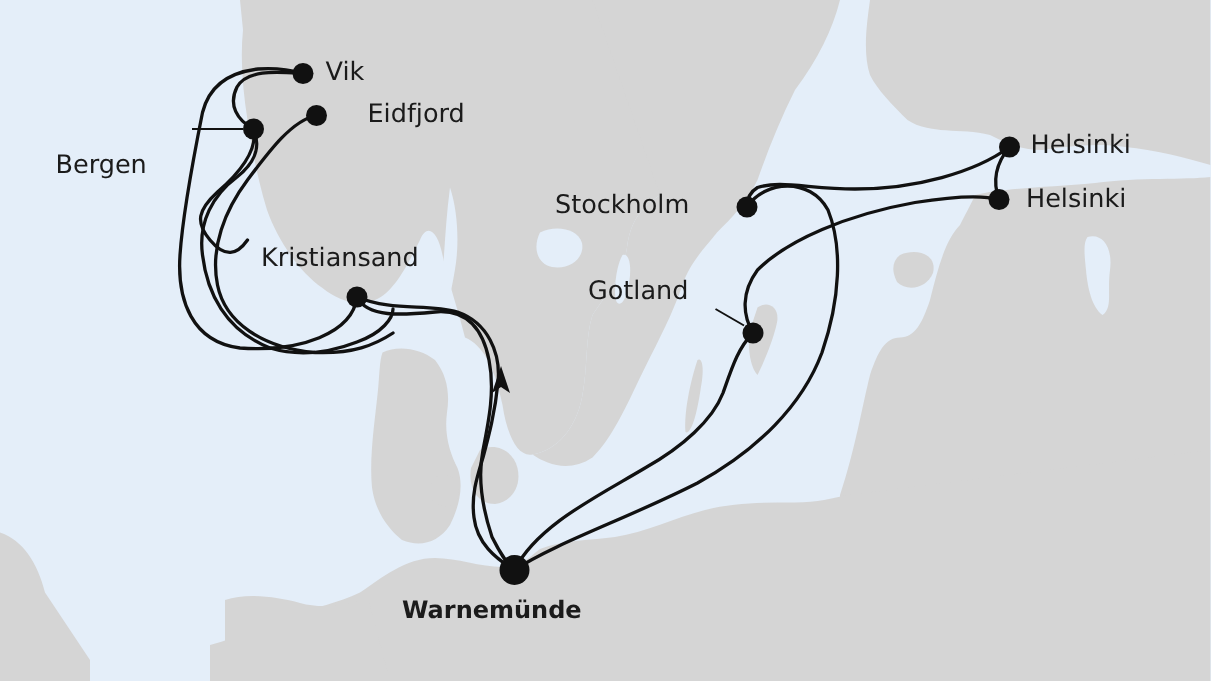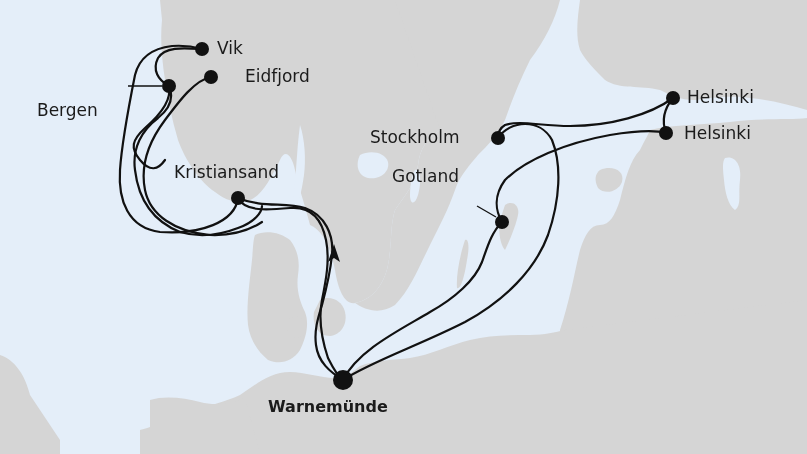--- a/index.html
+++ b/index.html
@@ -119,17 +119,17 @@
       <circle cx="666" cy="133" r="7"></circle>
       <circle cx="343" cy="380" r="10"></circle>
     </g>
   </svg>
 
   <div class="label" style="left:217px;top:40px;">Vik</div>
   <div class="label" style="left:226px;top:68px;margin-left:19px;">Eidfjord</div>
   <div class="label" style="left:37px;top:78px;margin-top:24px;">Bergen</div>
   <div class="label" style="left:174px;top:164px;text-align:right;">Kristiansand</div>
   <div class="label" style="left:370px;top:129px;">Stockholm</div>
-  <div class="label" style="left:392px;top:168px;">Gotland</div>
+  <div class="label" style="left:392px;top:186px;">Gotland</div>
   <div class="label" style="left:687px;top:89px;">Helsinki</div>
   <div class="label" style="left:684px;top:125px;">Helsinki</div>
   <div class="label home" style="left:268px;top:399px;">Warnemünde</div>
 </div>
 
 </body></html>

